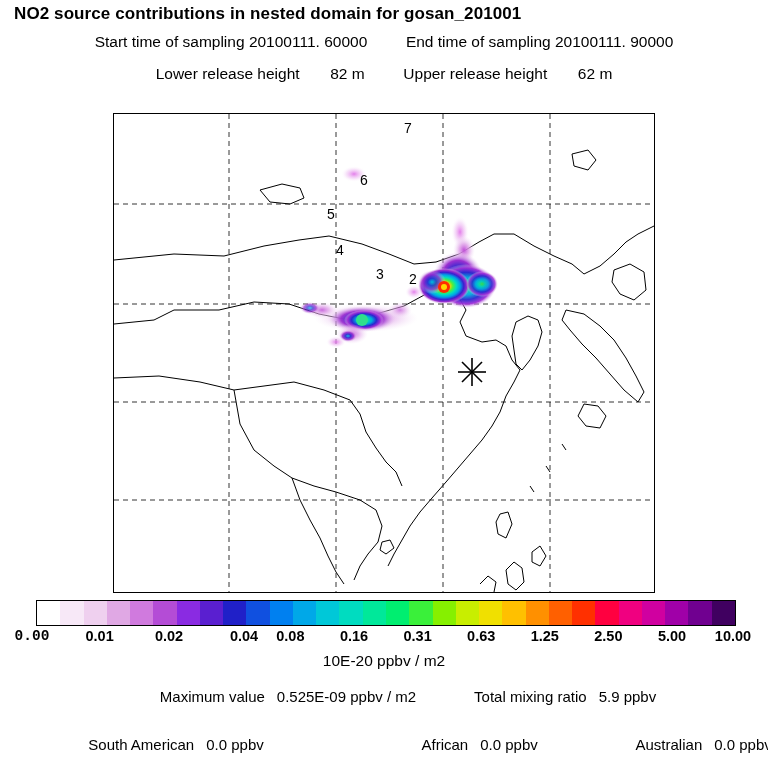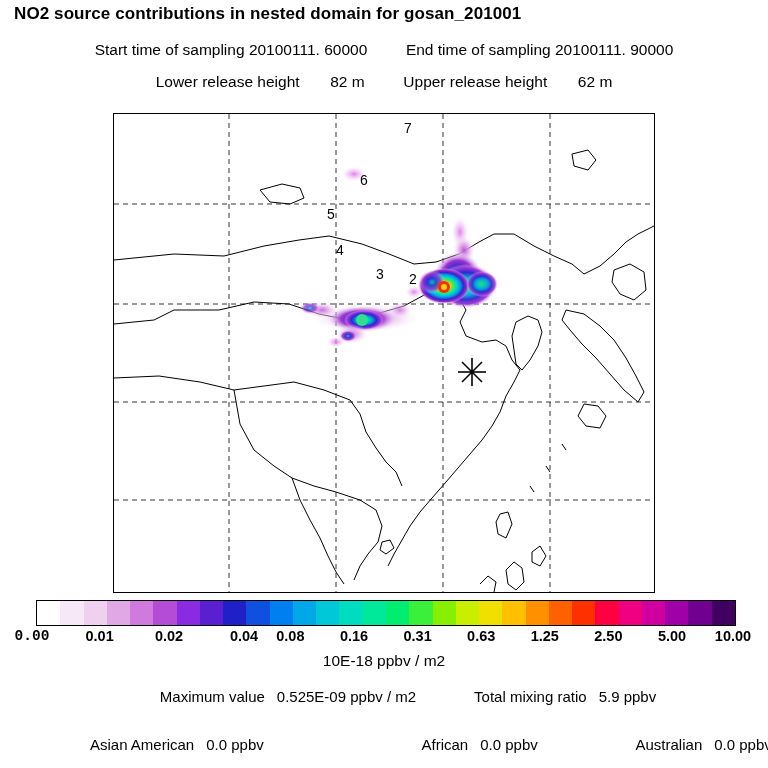--- a/index.html
+++ b/index.html
@@ -30,21 +30,21 @@
   }
   .hdr-line {
     position: absolute;
     width: 768px;
     text-align: center;
     font-size: 15.5px;
   }
   .hdr1 { top: 33px; }
   .hdr2 { top: 65px; }
   .hdr3 { top: 85px; }
-  .hdr-seg { display: inline-block; margin-top: 8px; }
+  .hdr-seg { display: inline-block; }
   .gap-lg { display: inline-block; width: 30px; }
   .gap-md { display: inline-block; width: 22px; }
 
   
   #map-panel {
     position: absolute;
     left: 113px;
     top: 113px;
     width: 542px;
     height: 480px;
@@ -333,42 +333,42 @@
     <span class="tick" style="left:290.4px;">0.08</span>
     <span class="tick" style="left:354px;">0.16</span>
     <span class="tick" style="left:417.6px;">0.31</span>
     <span class="tick" style="left:481.2px;">0.63</span>
     <span class="tick" style="left:544.8px;">1.25</span>
     <span class="tick" style="left:608.4px;">2.50</span>
     <span class="tick" style="left:672px;">5.00</span>
     <span class="tick" style="left:733px;">10.00</span>
   </div>
 
-  <div class="cbar-unit">10E-18 ppbv / m2</div>
+  <div class="cbar-unit">10E-20 ppbv / m2</div>
 
   <div class="foot foot-row1">
     <table class="foot-table">
       <tbody>
           <tr>
         <td class="lbl-r">Maximum value</td>
         <td class="lbl-l">0.525E-09 ppbv / m2</td>
         <td style="width:34px;"></td>
         <td class="lbl-r">Total mixing ratio</td>
         <td class="lbl-l">5.9 ppbv</td>
       </tr>
     </tbody>
       </table>
   </div>
 
 
   <div class="foot foot-row3">
     <table class="foot-table">
       <tbody>
           <tr>
-        <td class="lbl-r" style="width:150px;">Asian American</td>
+        <td class="lbl-r" style="width:150px;">South American</td>
         <td class="lbl-l" style="width:140px;">0.0 ppbv</td>
         <td class="lbl-r" style="width:110px;">African</td>
         <td class="lbl-l" style="width:130px;">0.0 ppbv</td>
         <td class="lbl-r" style="width:80px;">Australian</td>
         <td class="lbl-l">0.0 ppbv</td>
       </tr>
     </tbody>
       </table>
   </div>
 

